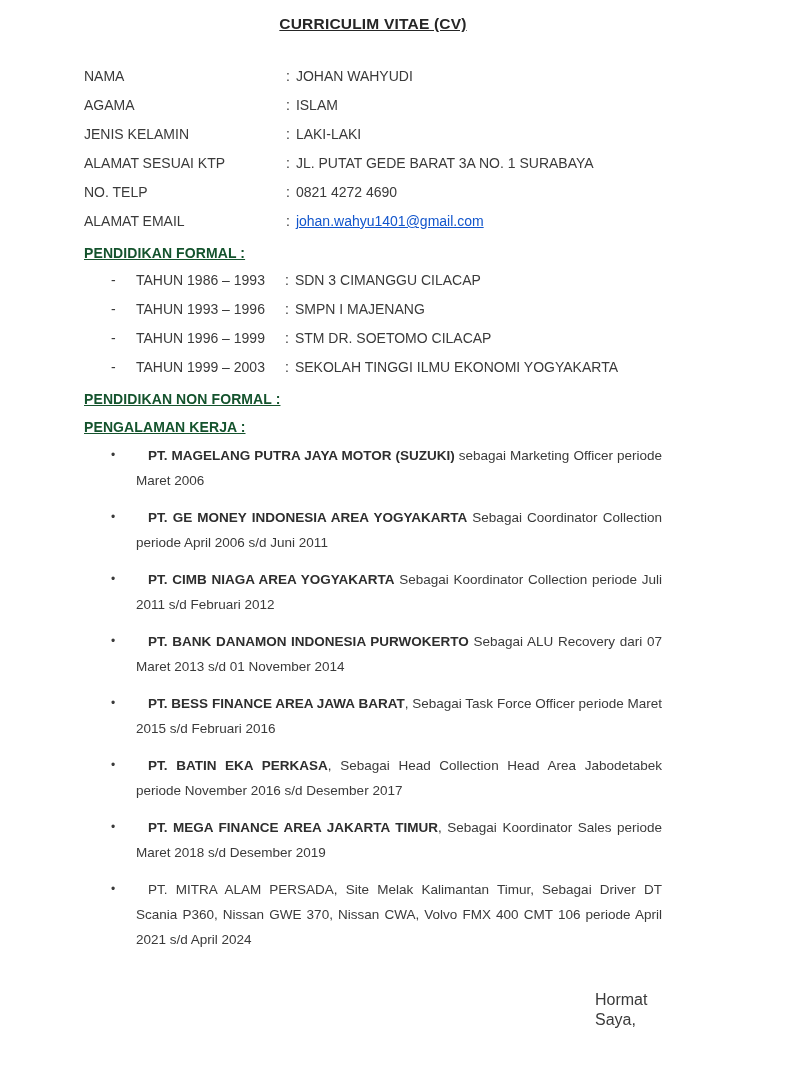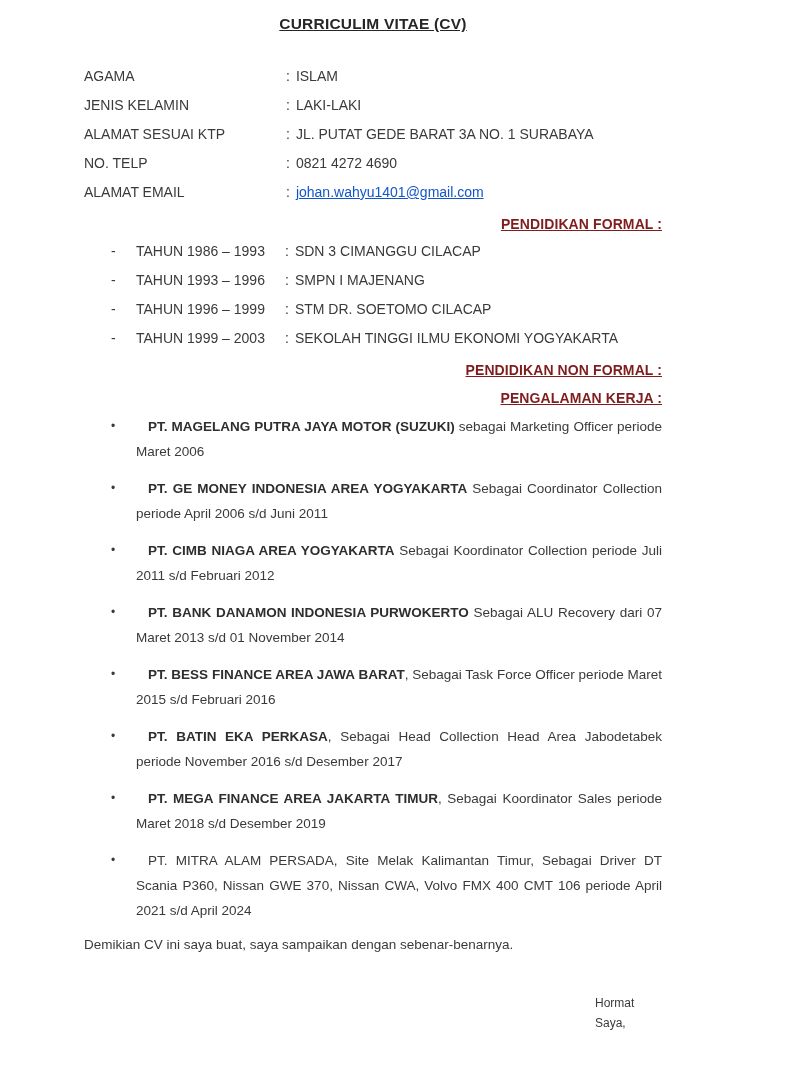--- a/index.html
+++ b/index.html
@@ -38,25 +38,24 @@
   .link {
     color: #1155cc;
     text-decoration: underline;
     cursor: pointer;
   }
   
   .section-heading {
     margin-top: 7px;
     font-size: 14px;
     font-weight: 700;
-    color: #7f1d1d;
+    color: #14532d;
     text-decoration: underline;
     line-height: 21px;
     letter-spacing: 0.1px;
-    text-align: right;
   }
   
   .edu-list { margin-top: 2px; }
   .edu-row {
     display: grid;
     grid-template-columns: 25px 149px 1fr;
     padding-left: 27px;
     height: 29px;
     line-height: 29px;
     font-size: 14px;
@@ -86,33 +85,37 @@
   .work-company { font-weight: 700; color: #2e2e2e; margin-left: 12px; }
   
   .closing {
     margin-top: 12px;
     font-size: 13.5px;
     line-height: 20px;
   }
   .signature {
     margin-top: 38px;
     margin-left: 511px;
-    font-size: 12px;
+    font-size: 16px;
     line-height: 20px;
   }
 </style>
 </head>
 <body>
 
 <div class="page">
 
   <div class="cv-title">CURRICULIM VITAE (CV)</div>
 
   <div class="info-section">
 
+      <div class="info-row">
+        <span class="info-label">NAMA</span>
+        <span><span class="colon">:</span><span>JOHAN WAHYUDI</span></span>
+      </div>
 
 
       <div class="info-row">
         <span class="info-label">AGAMA</span>
         <span><span class="colon">:</span><span>ISLAM</span></span>
       </div>
 
       <div class="info-row">
         <span class="info-label">JENIS KELAMIN</span>
         <span><span class="colon">:</span><span>LAKI-LAKI</span></span>
@@ -203,17 +206,16 @@
         <span class="work-text"><span class="work-company">PT. MEGA FINANCE AREA JAKARTA TIMUR</span><span>, Sebagai Koordinator Sales periode Maret 2018 s/d Desember 2019</span></span>
       </li>
 
       <li class="work-item">
         <span class="work-bullet">•</span>
         <span class="work-text"><span class="work-company"></span><span>PT. MITRA ALAM PERSADA, Site Melak Kalimantan Timur, Sebagai Driver DT Scania P360, Nissan GWE 370, Nissan CWA, Volvo FMX 400 CMT 106 periode April 2021 s/d April 2024</span></span>
       </li>
 
   </ul>
 
-  <div class="closing">Demikian CV ini saya buat, saya sampaikan dengan sebenar-benarnya.</div>
 
   <div class="signature">Hormat Saya,</div>
 
 </div>
 
 </body></html>

